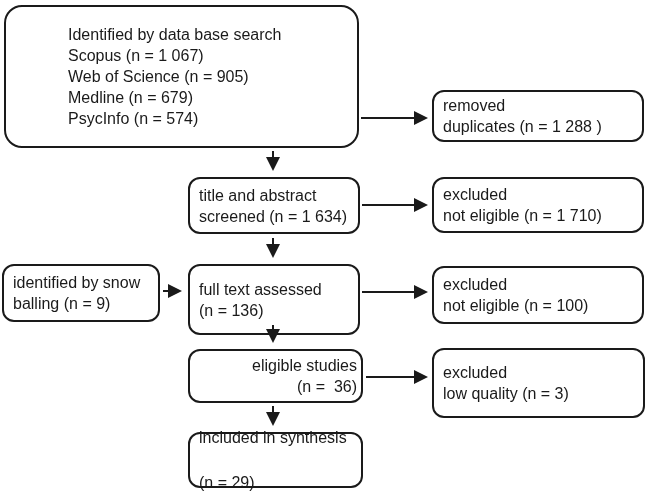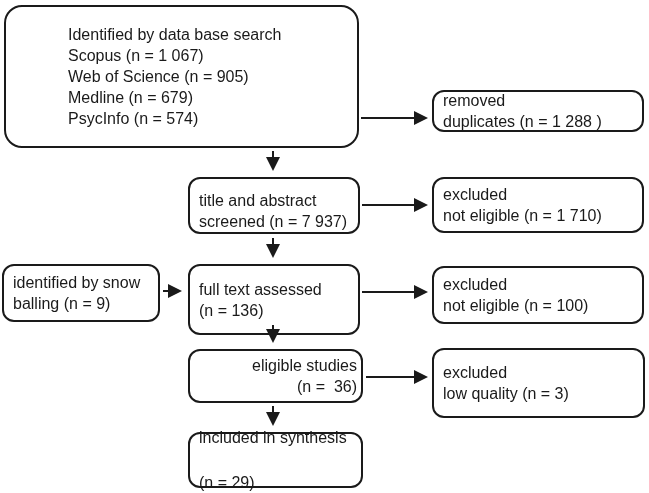--- a/index.html
+++ b/index.html
@@ -33,22 +33,22 @@
     color: var(--text);
     font-size: 16px;
     line-height: 21px;
   }
   .line { white-space: pre; }
   .box-db-search {
     left: 4px; top: 5px; width: 355px; height: 143px;
     border-radius: 18px;
     padding-left: 62px;
   }
-  .box-removed-duplicates { left: 432px; top: 90px;  width: 212px; height: 42px; }
-  .box-title-abstract     { left: 188px; top: 177px; width: 172px; height: 57px; justify-content: flex-end; }
+  .box-removed-duplicates { left: 432px; top: 90px;  width: 212px; height: 52px; }
+  .box-title-abstract     { left: 188px; top: 177px; width: 172px; height: 57px; }
   .box-excluded-screening { left: 432px; top: 177px; width: 212px; height: 56px; }
   .box-snowballing        { left: 2px;   top: 264px; width: 158px; height: 58px; justify-content: center; }
   .box-full-text          { left: 188px; top: 264px; width: 172px; height: 71px; }
   .box-excluded-fulltext  { left: 432px; top: 266px; width: 212px; height: 58px; }
   .box-eligible           { left: 188px; top: 349px; width: 175px; height: 54px; text-align: right; }
   .box-excluded-quality   { left: 432px; top: 348px; width: 213px; height: 70px; }
   .box-included           { left: 188px; top: 432px; width: 175px; height: 56px; gap: 24px; }
   svg.arrows {
     position: absolute;
     left: 0; top: 0;
@@ -71,21 +71,21 @@
     <div class="line">PsycInfo (n = 574)</div>
   </div>
 
   <div class="box box-removed-duplicates">
     <div class="line">removed</div>
     <div class="line">duplicates (n = 1 288 )</div>
   </div>
 
   <div class="box box-title-abstract">
     <div class="line">title and abstract</div>
-    <div class="line">screened (n = 7 937)</div>
+    <div class="line">screened (n = 1 634)</div>
   </div>
 
   <div class="box box-excluded-screening">
     <div class="line">excluded</div>
     <div class="line">not eligible (n = 1 710)</div>
   </div>
 
   <div class="box box-snowballing">
     <div class="line">identified by snow</div>
     <div class="line">balling (n = 9)</div>

